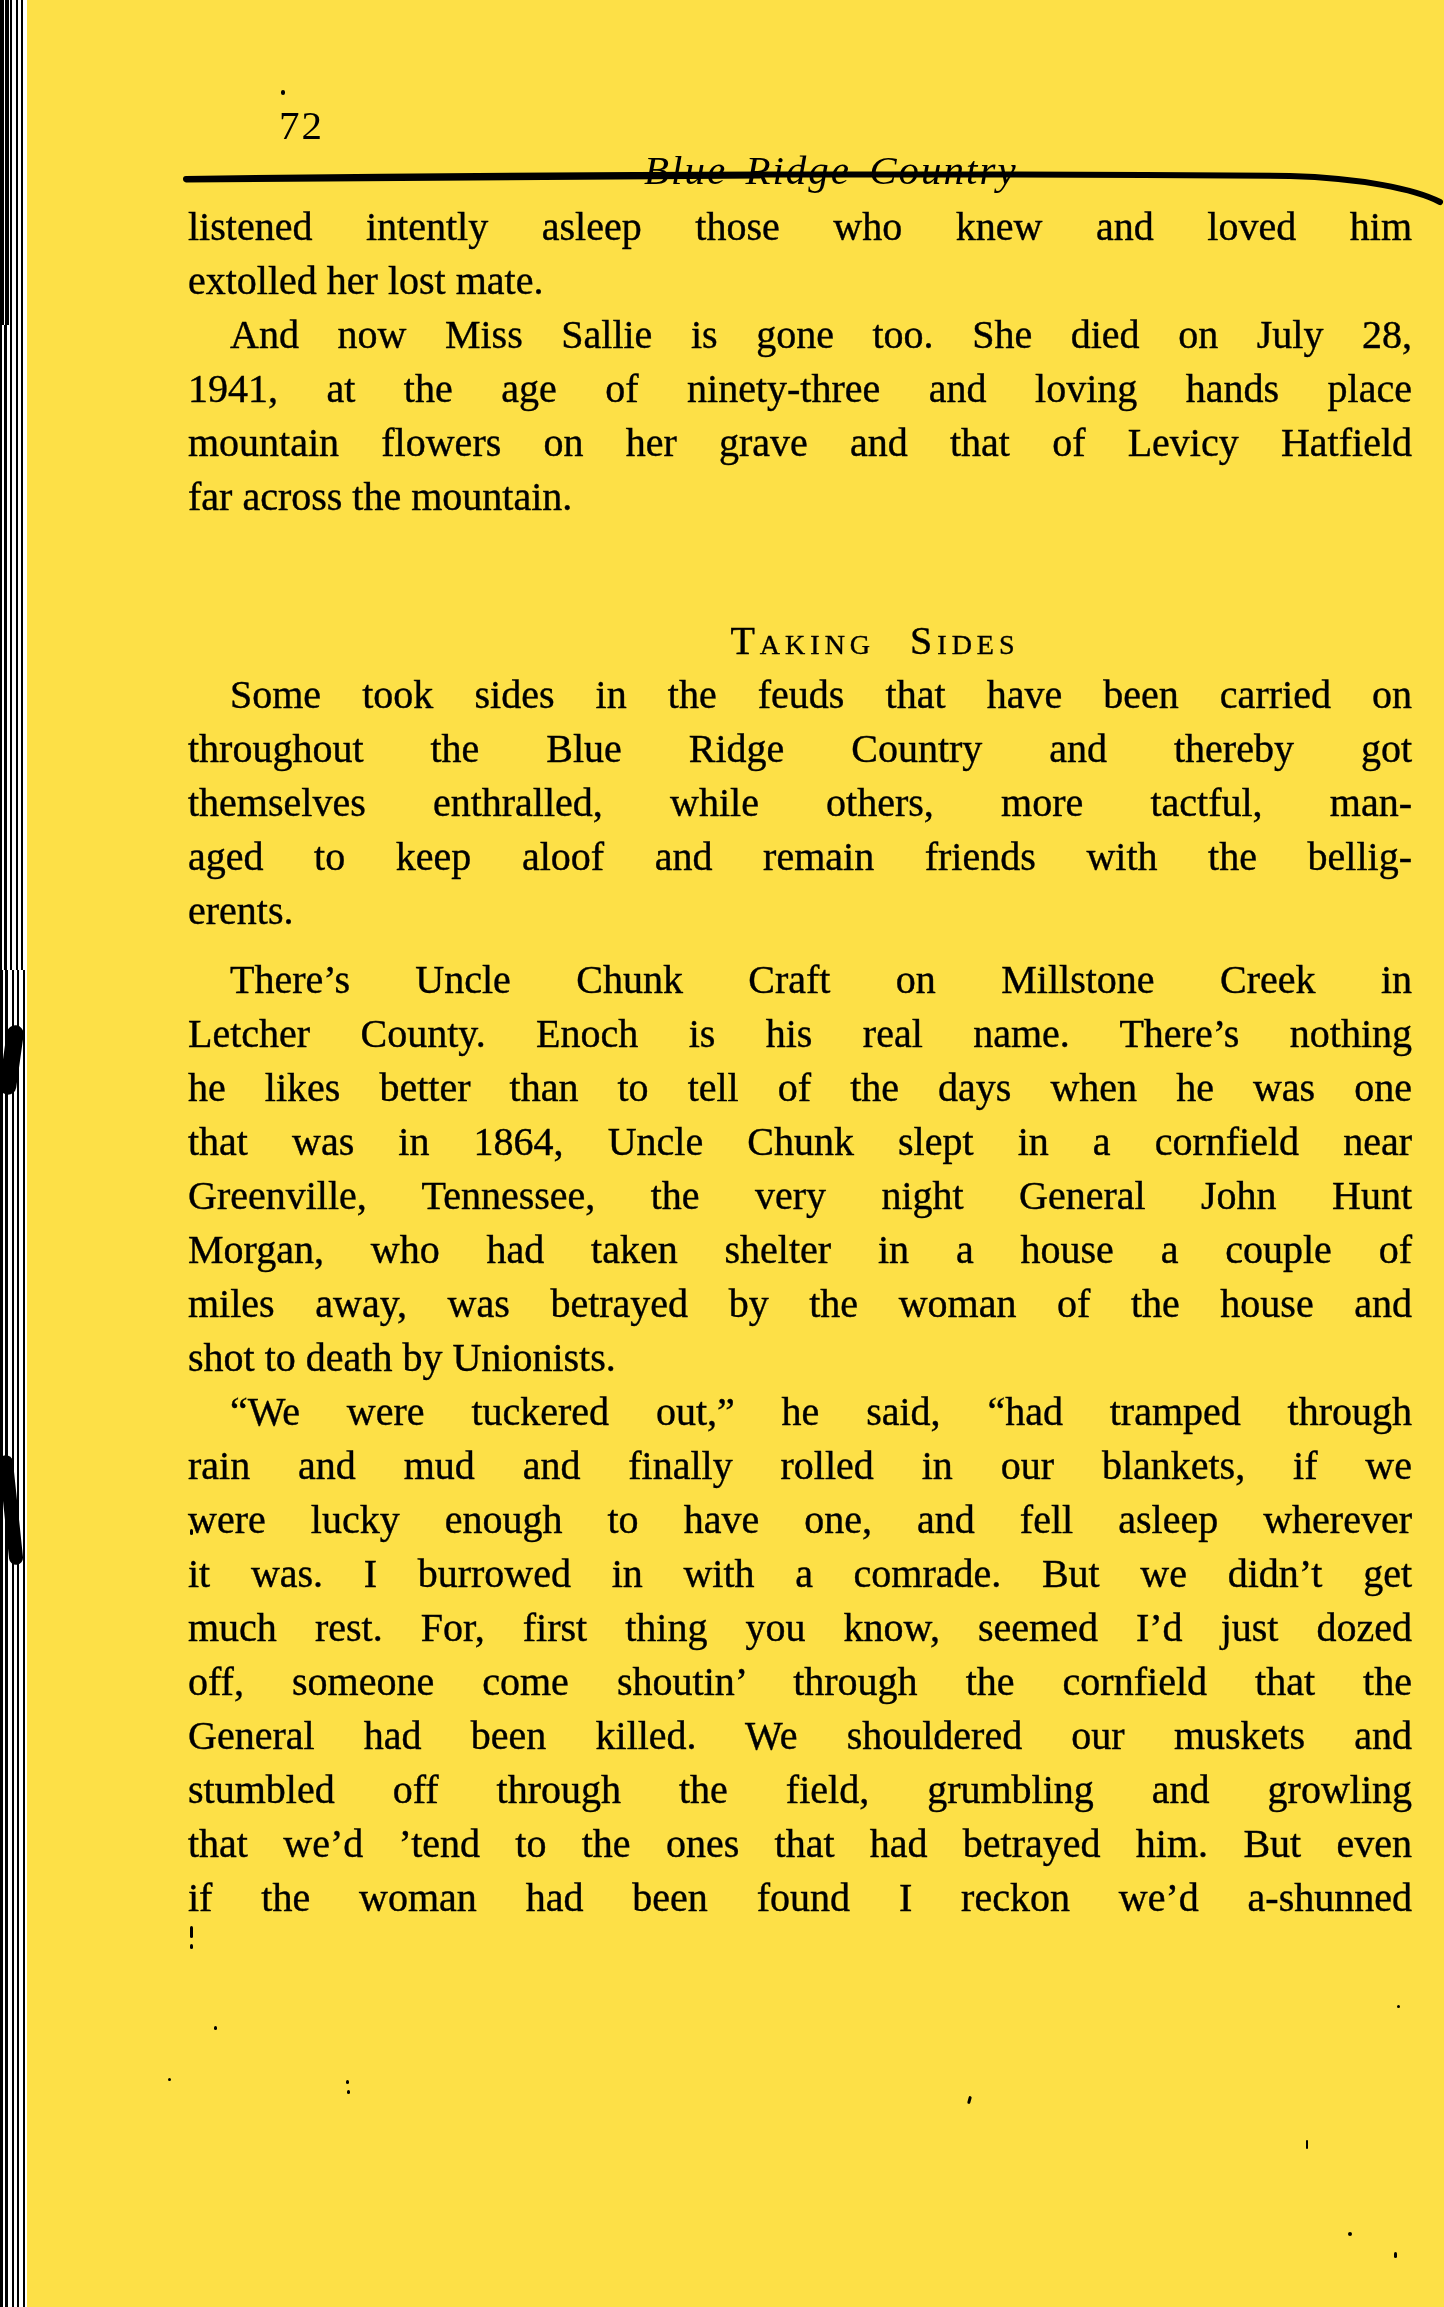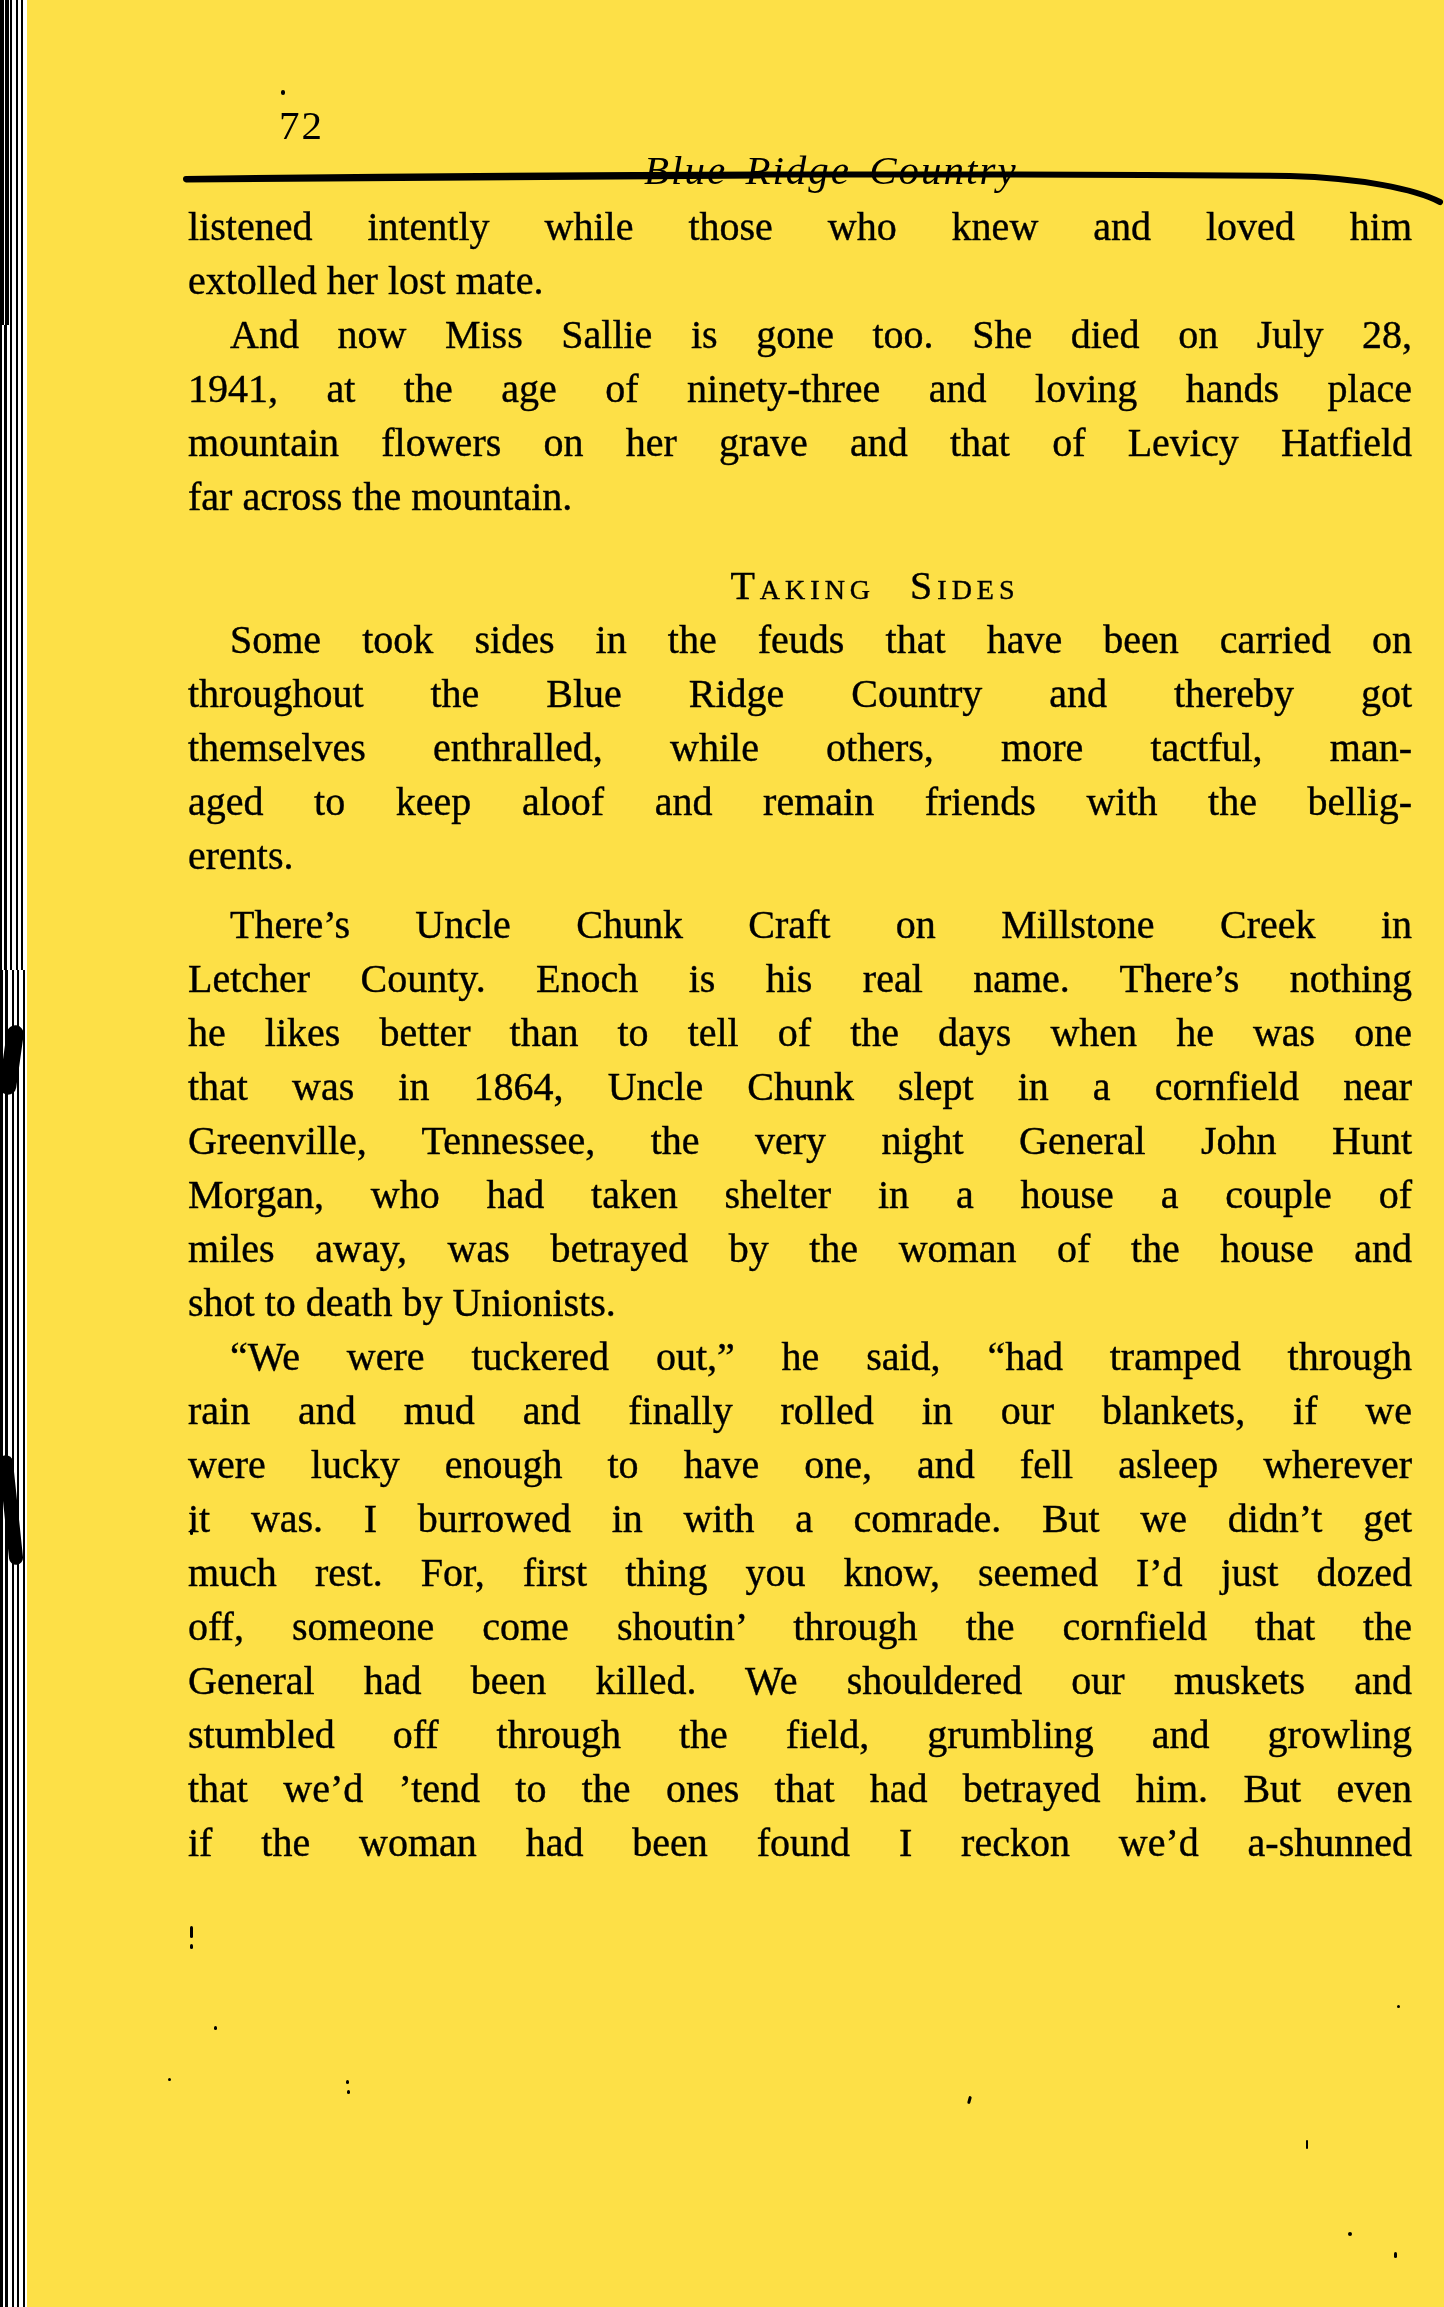--- a/index.html
+++ b/index.html
@@ -44,21 +44,21 @@
   
   .bodycol {
     position:absolute; left:188px; top:200px; width:1224px;
     font-size:40px; line-height:54px;
     -webkit-text-stroke:0.4px #000;
   }
   .line { height:54px; text-align:justify; text-align-last:justify; white-space:nowrap; }
   .line.short { text-align-last:left; }
   .line.ind { text-indent:42px; }
   .heading {
-    height:54px; margin-top:35px; text-align:center; padding-left:150px;
+    height:54px; margin-top:90px; text-align:center; padding-left:150px;
     font-variant:small-caps; letter-spacing:5px; word-spacing:20px; font-size:40px;
   }
   .mt-after-heading { }
   .mt-tiny { margin-top:15px; }
 
   .speck { position:absolute; background:#000; border-radius:2px; }
 </style>
 </head>
 <body>
 
@@ -73,21 +73,21 @@
   <div class="pagenum">72</div>
   <div class="runtitle">Blue Ridge Country</div>
 
   <svg class="rule-svg" width="1444" height="50">
     <path d="M 186 14 C 480 10 900 8 1290 11 C 1360 13 1415 24 1440 37" stroke="#000" stroke-width="6" fill="none" stroke-linecap="round"></path>
     <path d="M 186 16 L 760 12" stroke="#000" stroke-width="3" fill="none" stroke-linecap="round"></path>
   </svg>
 
   <div class="bodycol">
 
-    <div class="line">listened intently while those who knew and loved him</div>
+    <div class="line">listened intently asleep those who knew and loved him</div>
     <div class="line short">extolled her lost mate.</div>
 
     <div class="line ind">And now Miss Sallie is gone too. She died on July 28,</div>
     <div class="line">1941, at the age of ninety-three and loving hands place</div>
     <div class="line">mountain flowers on her grave and that of Levicy Hatfield</div>
     <div class="line short">far across the mountain.</div>
 
     <div class="heading">Taking Sides</div>
 
     <div class="line ind mt-after-heading">Some took sides in the feuds that have been carried on</div>

